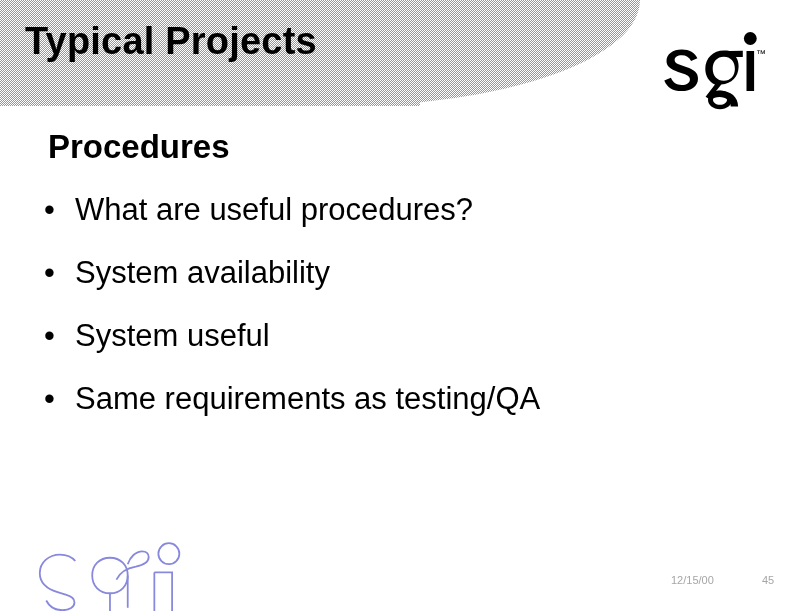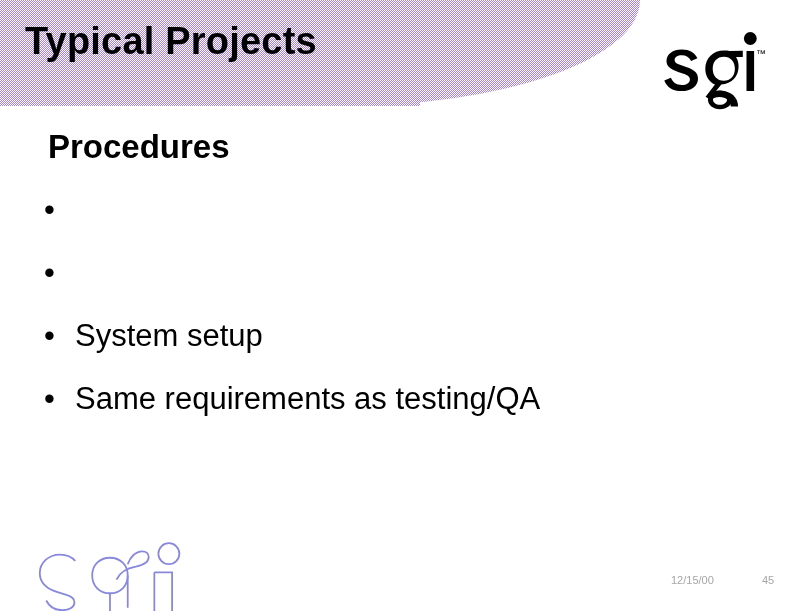--- a/index.html
+++ b/index.html
@@ -166,27 +166,29 @@
 
       <text x="105" y="33" font-family="Liberation Sans, sans-serif" font-size="10" fill="#000000">™</text>
     </svg>
   </div>
 
   <div id="body-heading">Procedures</div>
 
   <ul id="bullet-list">
     <li>
       <span class="bullet-marker">•</span>
-    </li>
-    <li>
-      <span class="bullet-marker">•</span>
-    </li>
-    <li>
-      <span class="bullet-marker">•</span>
-      <span class="bullet-text">System setup</span>
+      <span class="bullet-text">What are useful procedures?</span>
+    </li>
+    <li>
+      <span class="bullet-marker">•</span>
+      <span class="bullet-text">System availability</span>
+    </li>
+    <li>
+      <span class="bullet-marker">•</span>
+      <span class="bullet-text">System useful</span>
     </li>
     <li>
       <span class="bullet-marker">•</span>
       <span class="bullet-text">Same requirements as testing/QA</span>
     </li>
   </ul>
 
   <div id="watermark">
     <svg width="200" height="71" viewBox="0 0 200 88" xmlns="http://www.w3.org/2000/svg">
       <g fill="none" stroke="#8888dd" stroke-width="2.2">

